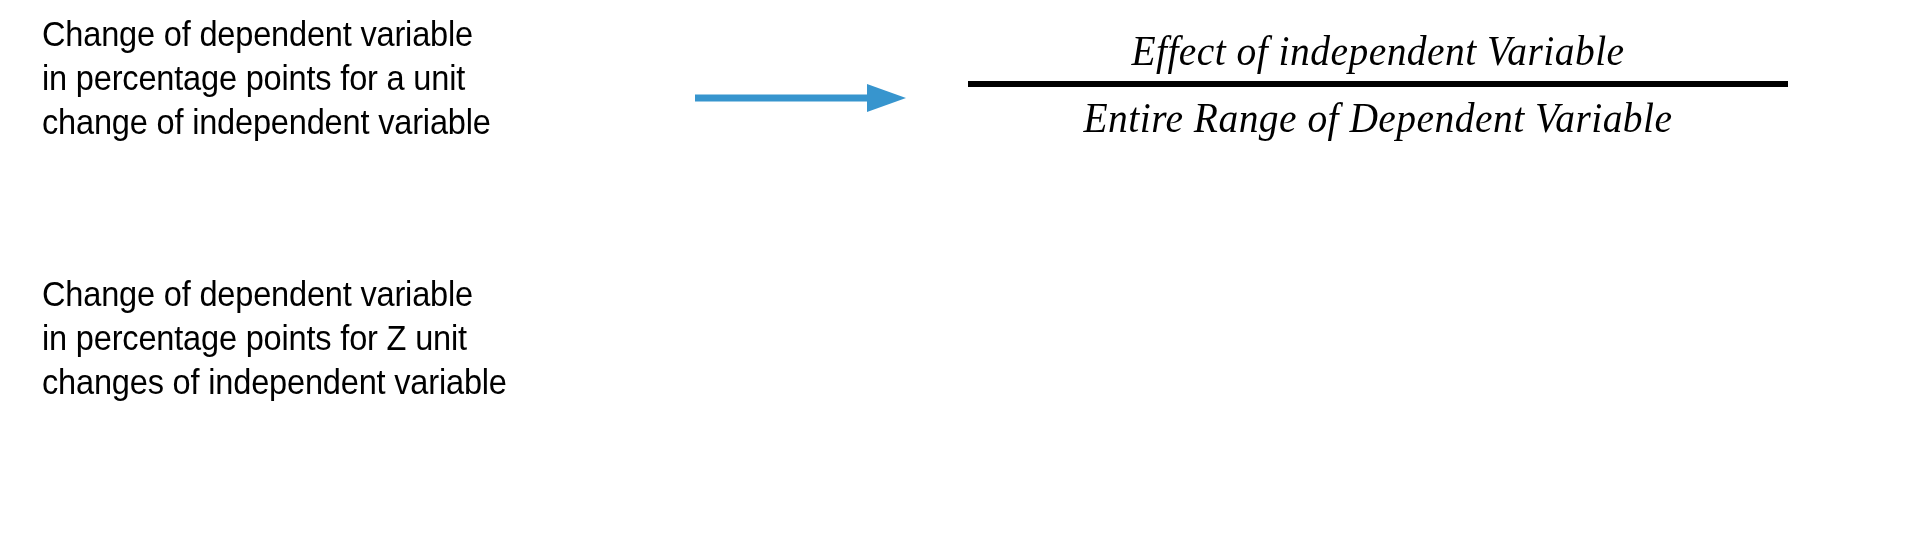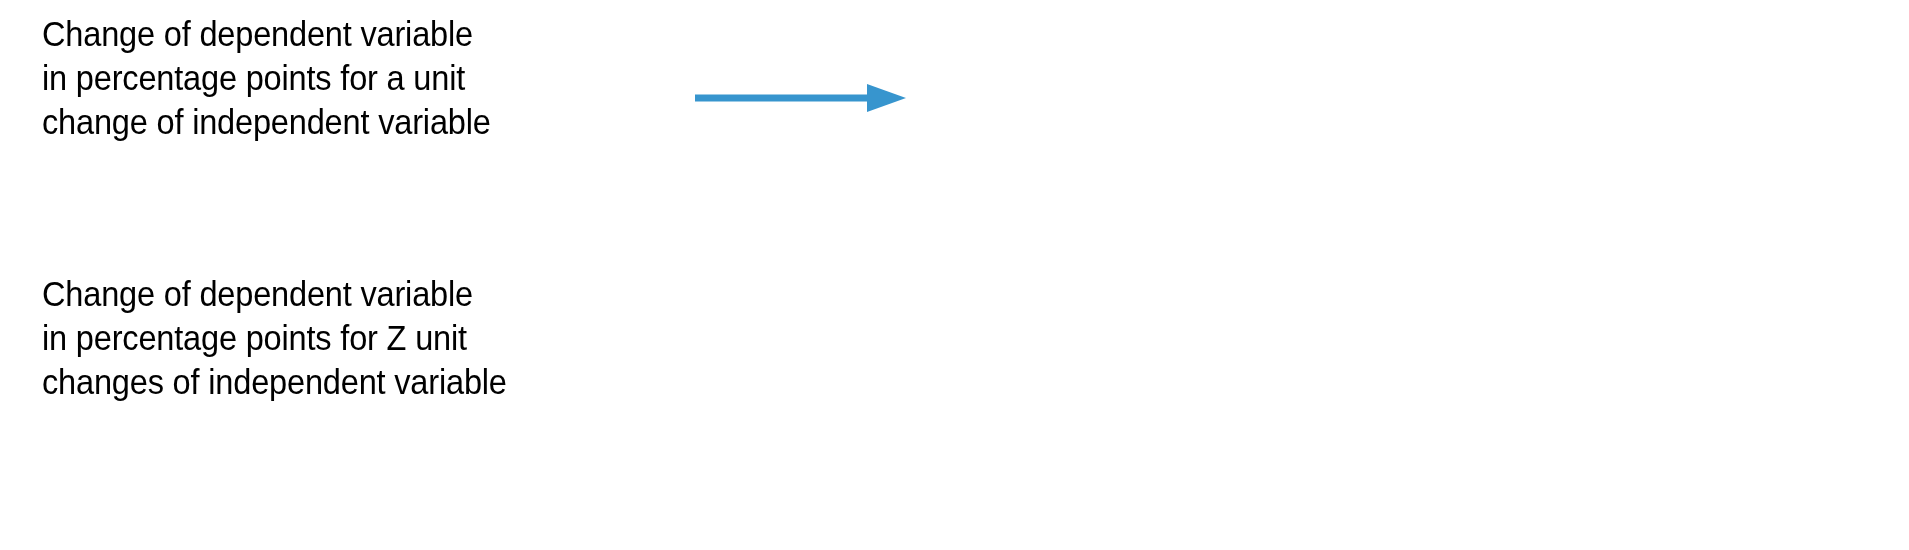--- a/index.html
+++ b/index.html
@@ -97,20 +97,25 @@
       <span class="desc-line">Change of dependent variable</span>
       <span class="desc-line">in percentage points for a unit</span>
       <span class="desc-line">change of independent variable</span>
     </div>
 
     <svg class="arrow" id="arrow-1" viewBox="0 0 220 40">
       <line x1="3" y1="20" x2="182" y2="20" stroke="#3795ce" stroke-width="7" stroke-linecap="butt"></line>
       <polygon points="175,6 214,20 175,34" fill="#3795ce"></polygon>
     </svg>
 
+    <div class="fraction" id="fraction-1">
+      <span class="numerator">Effect of independent Variable</span>
+      <span class="frac-bar"></span>
+      <span class="denominator">Entire Range of Dependent Variable</span>
+    </div>
 
   </div>
 
   <div class="row" id="row-2">
 
     <div class="desc">
       <span class="desc-line">Change of dependent variable</span>
       <span class="desc-line">in percentage points for Z unit</span>
       <span class="desc-line">changes of independent variable</span>
     </div>

